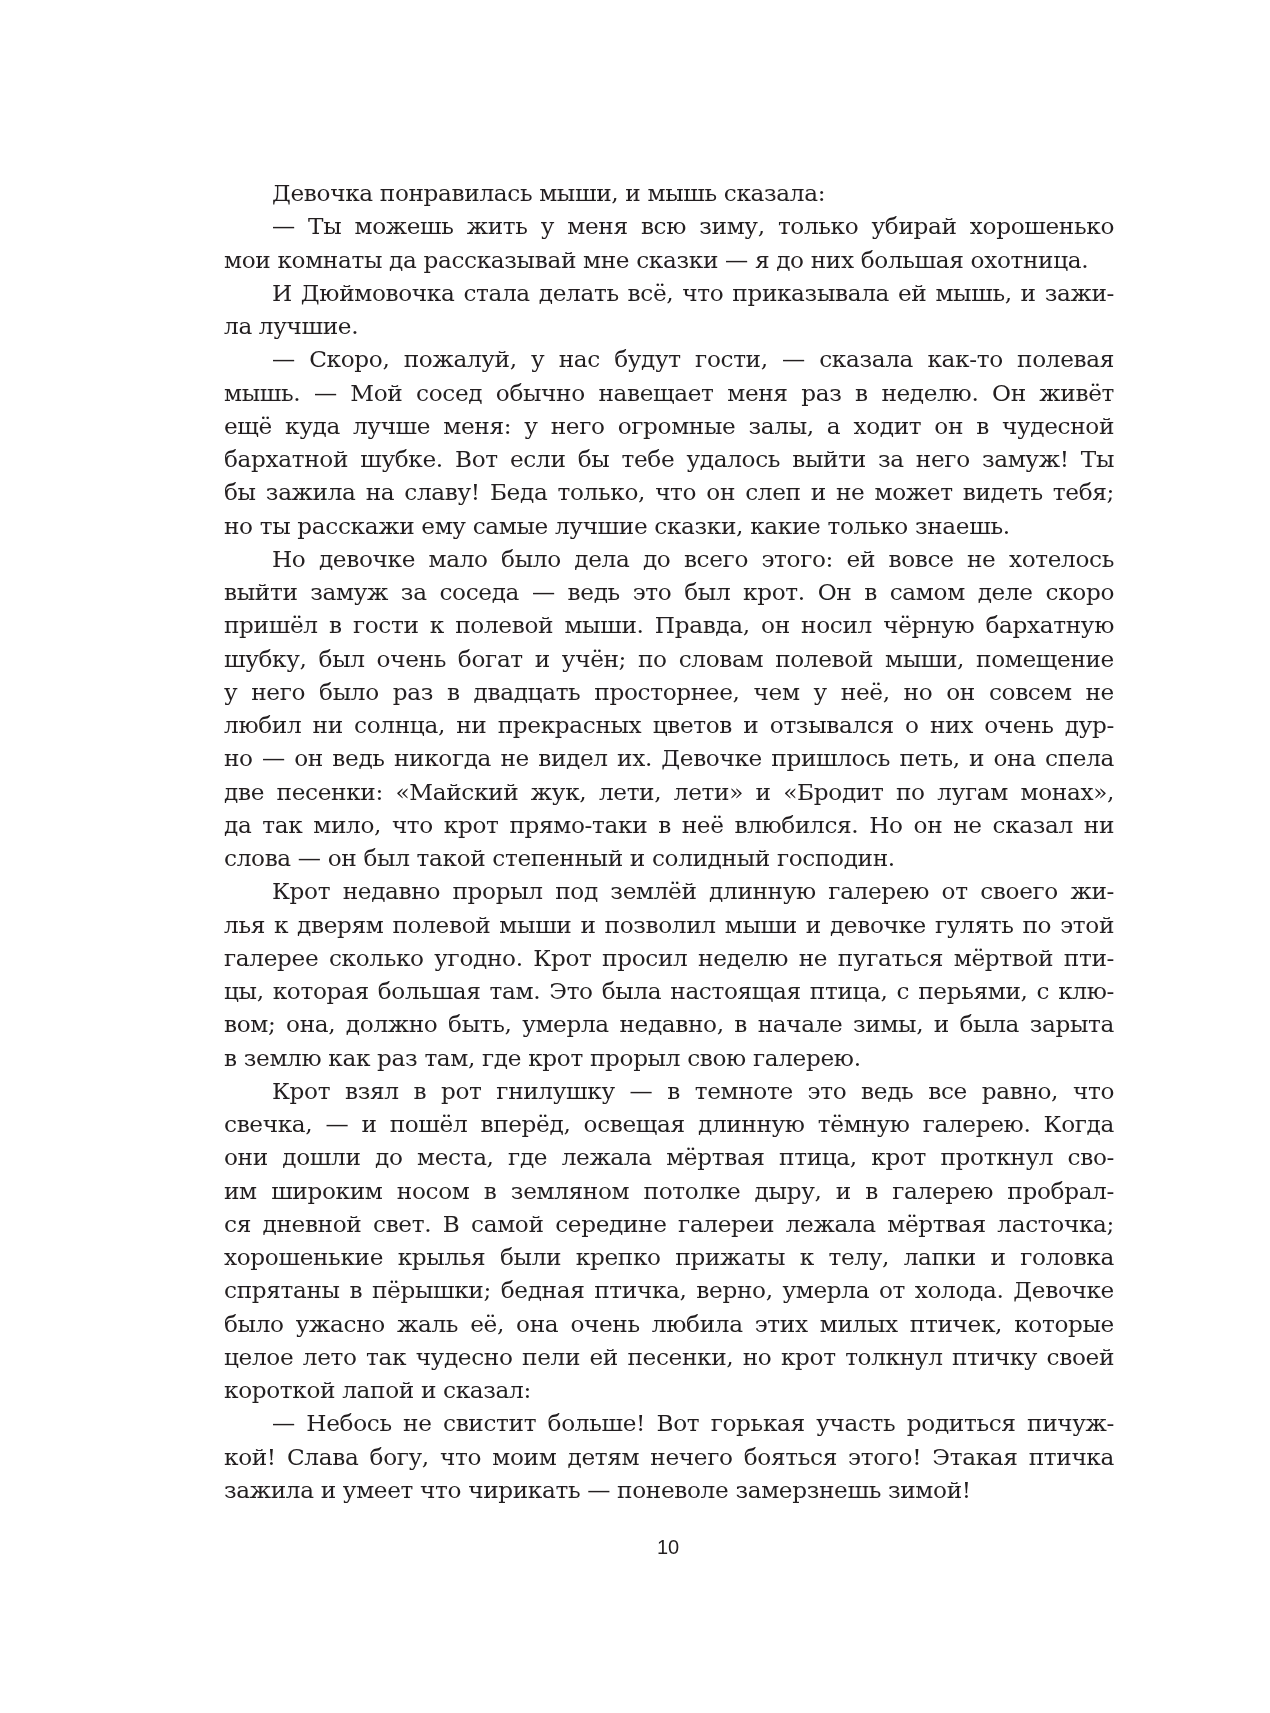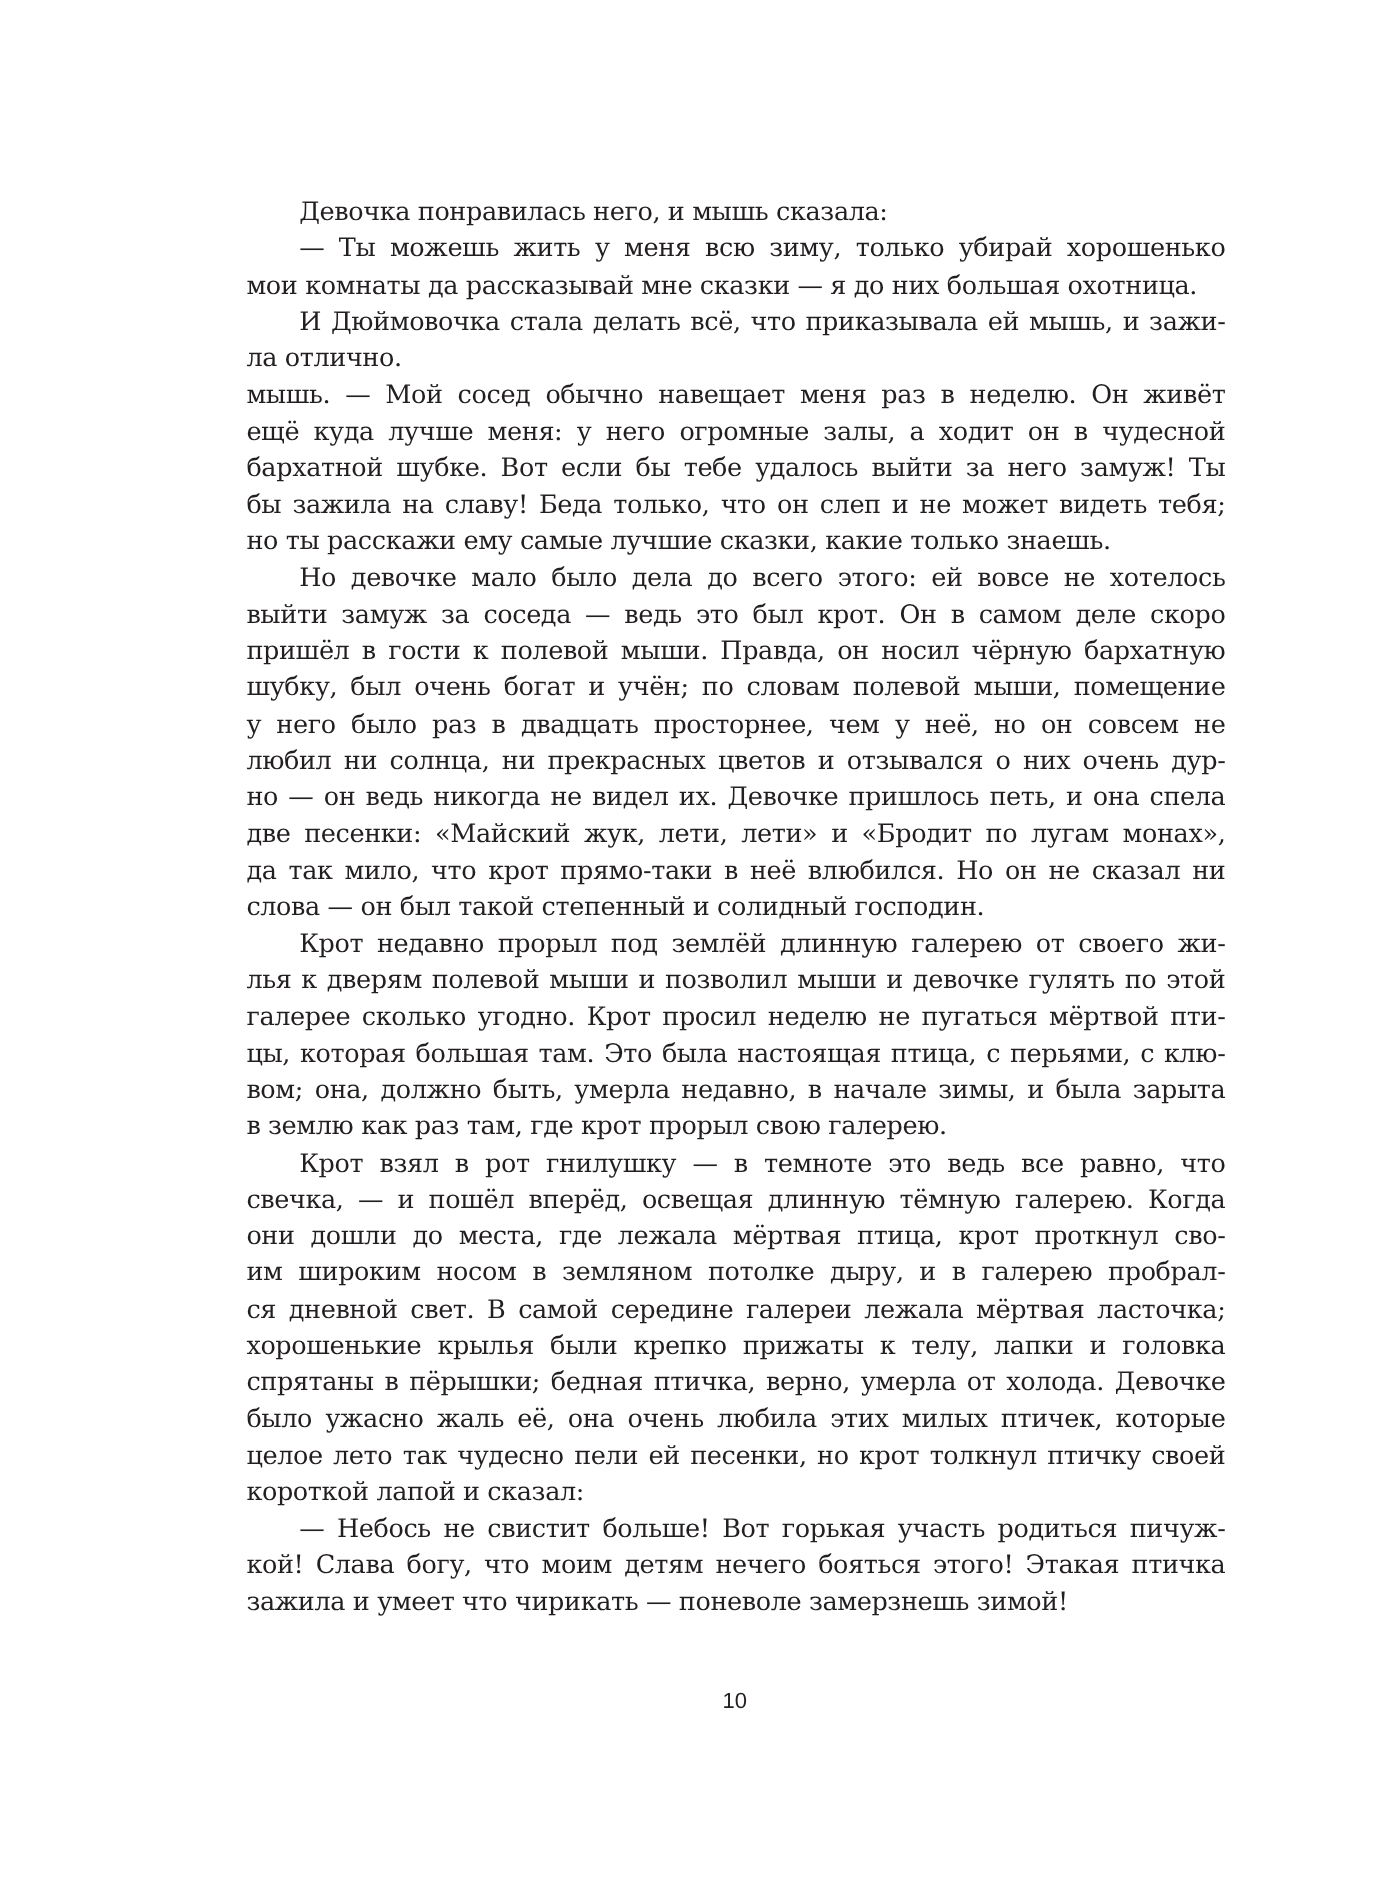--- a/index.html
+++ b/index.html
@@ -56,31 +56,32 @@
       padding-left: 66px;
       box-sizing: border-box;
     }
   </style>
 </head>
 <body>
 
 <div class="page">
   <div class="text-block" id="text-block">
       <div>
-        <span class="line indent last">Девочка понравилась него, и мышь сказала:</span>
+        <span class="line indent last">Девочка понравилась мыши, и мышь сказала:</span>
       </div>
       <div>
         <span class="line indent">— Ты можешь жить у меня всю зиму, только убирай хорошенько</span>
         <span class="line last">мои комнаты да рассказывай мне сказки — я до них большая охотница.</span>
       </div>
       <div>
         <span class="line indent">И Дюймовочка стала делать всё, что приказывала ей мышь, и зажи-</span>
-        <span class="line last">ла отлично.</span>
+        <span class="line last">ла лучшие.</span>
       </div>
       <div>
+        <span class="line indent">— Скоро, пожалуй, у нас будут гости, — сказала как-то полевая</span>
         <span class="line">мышь. — Мой сосед обычно навещает меня раз в неделю. Он живёт</span>
         <span class="line">ещё куда лучше меня: у него огромные залы, а ходит он в чудесной</span>
         <span class="line">бархатной шубке. Вот если бы тебе удалось выйти за него замуж! Ты</span>
         <span class="line">бы зажила на славу! Беда только, что он слеп и не может видеть тебя;</span>
         <span class="line last">но ты расскажи ему самые лучшие сказки, какие только знаешь.</span>
       </div>
       <div>
         <span class="line indent">Но девочке мало было дела до всего этого: ей вовсе не хотелось</span>
         <span class="line">выйти замуж за соседа — ведь это был крот. Он в самом деле скоро</span>
         <span class="line">пришёл в гости к полевой мыши. Правда, он носил чёрную бархатную</span>

